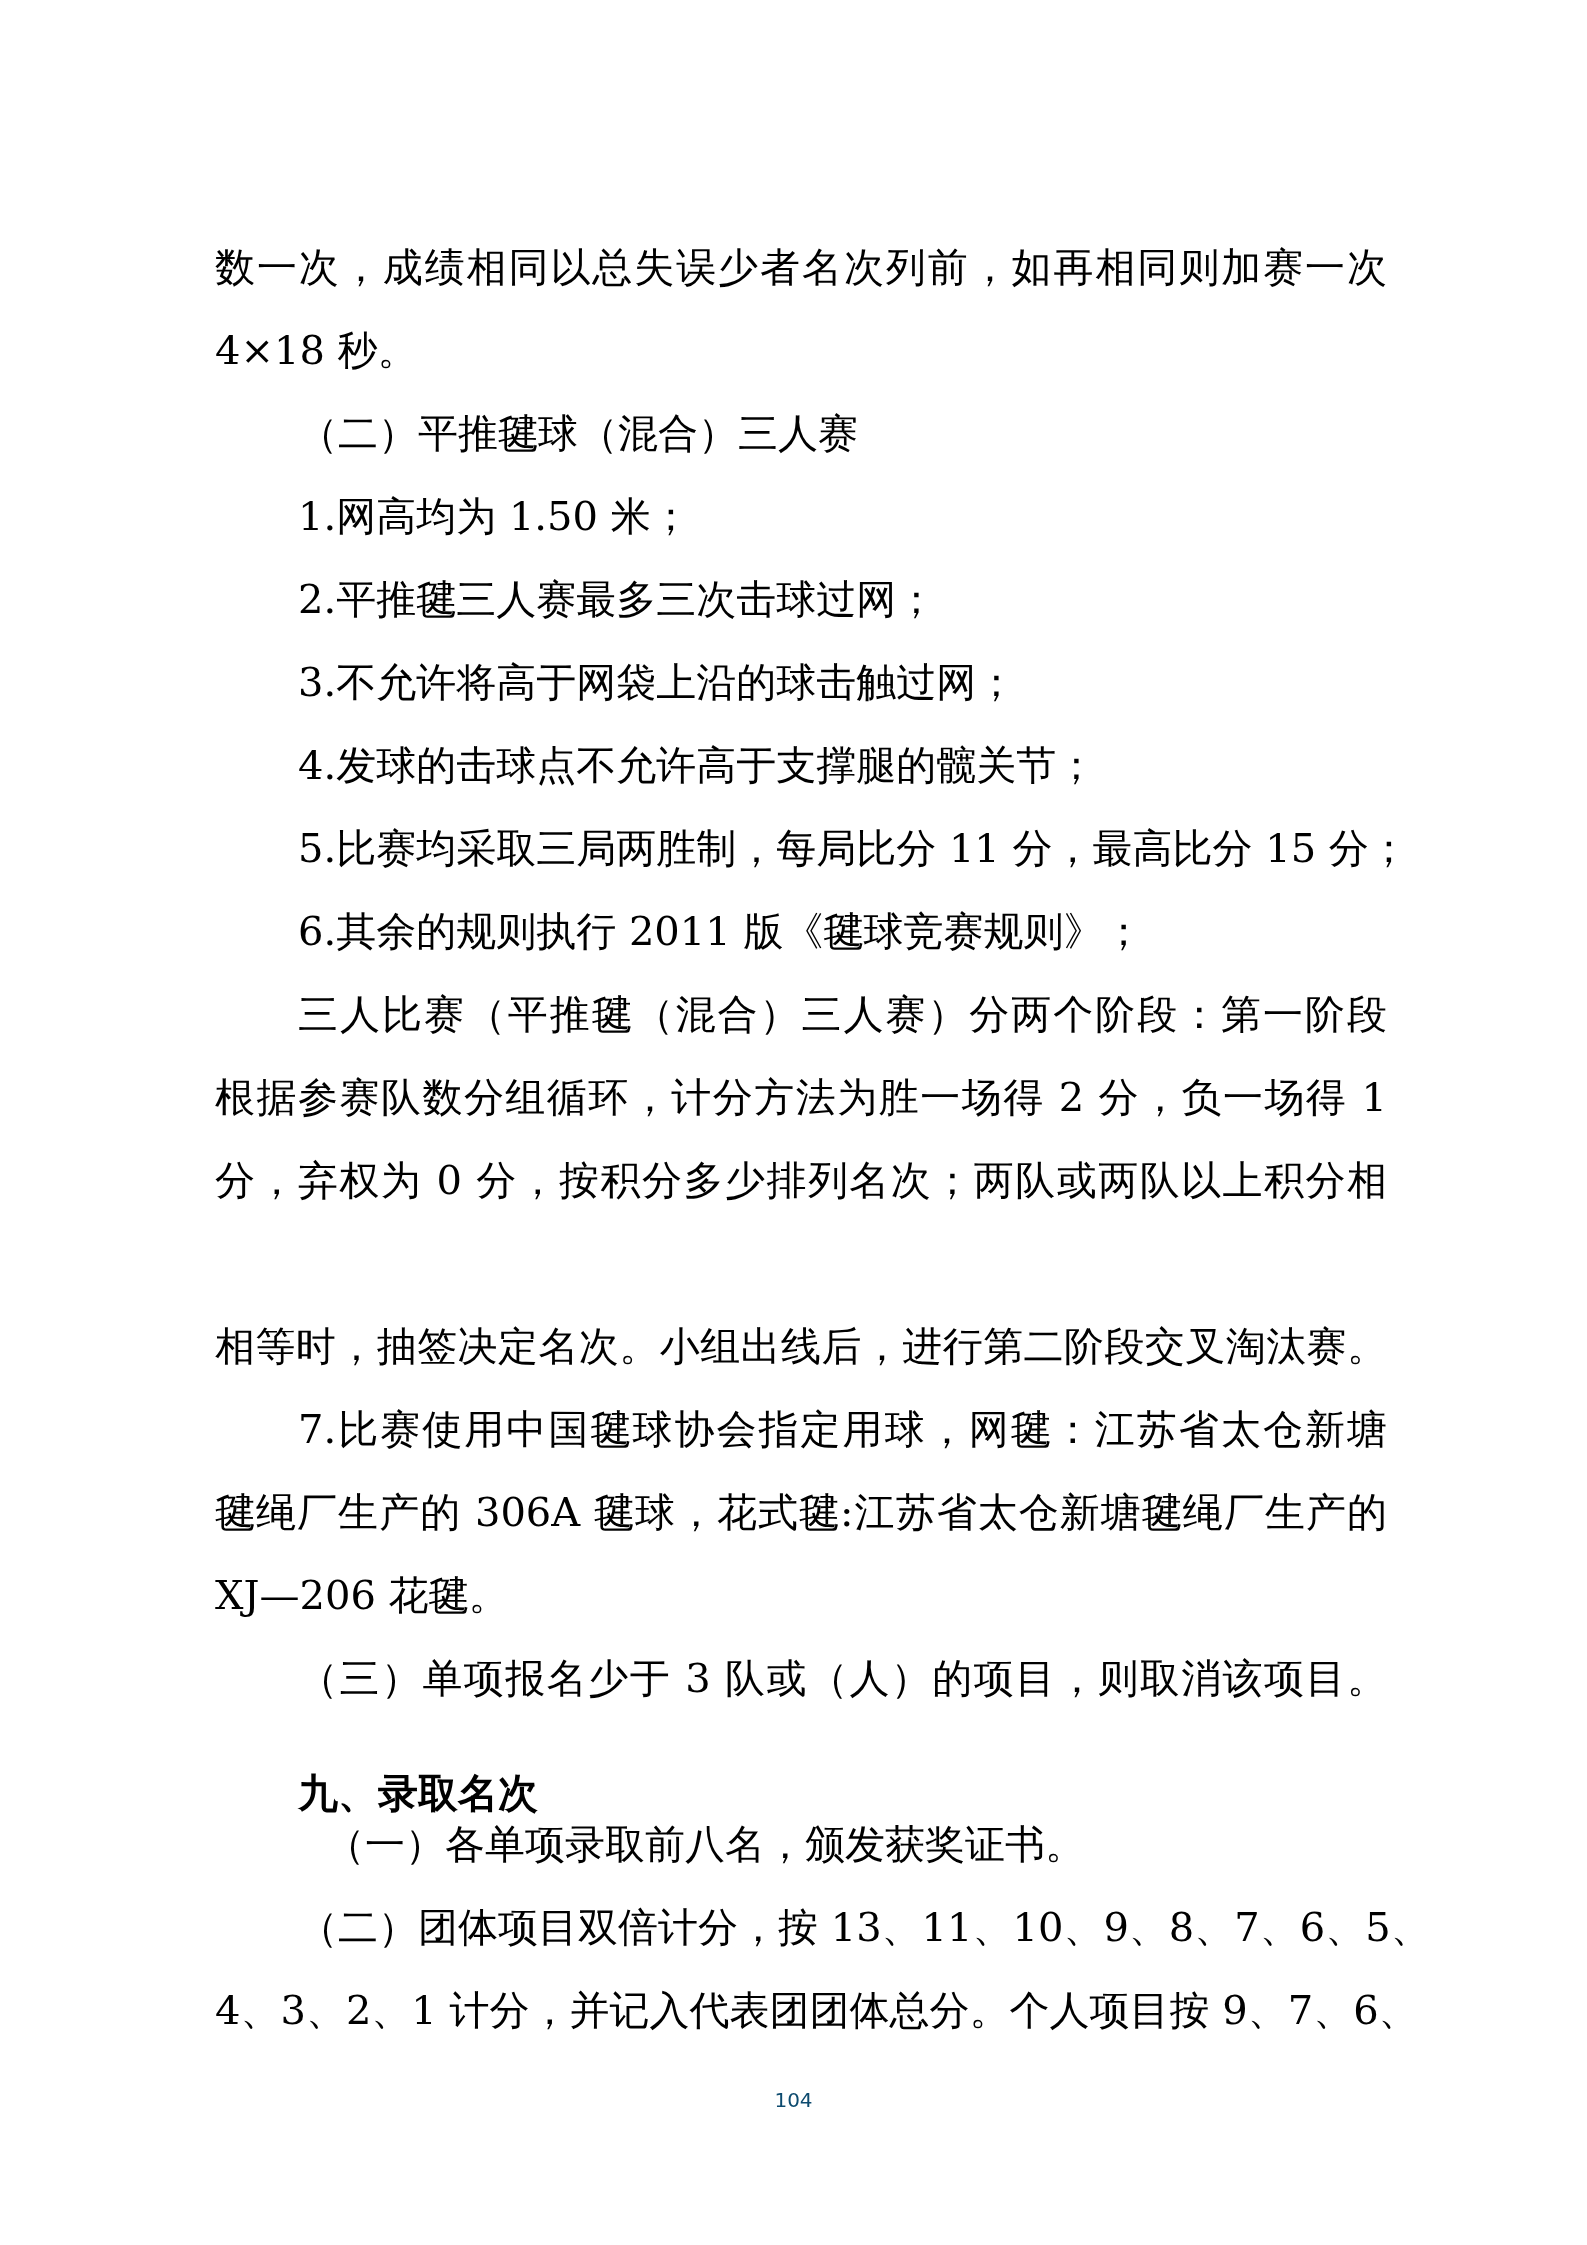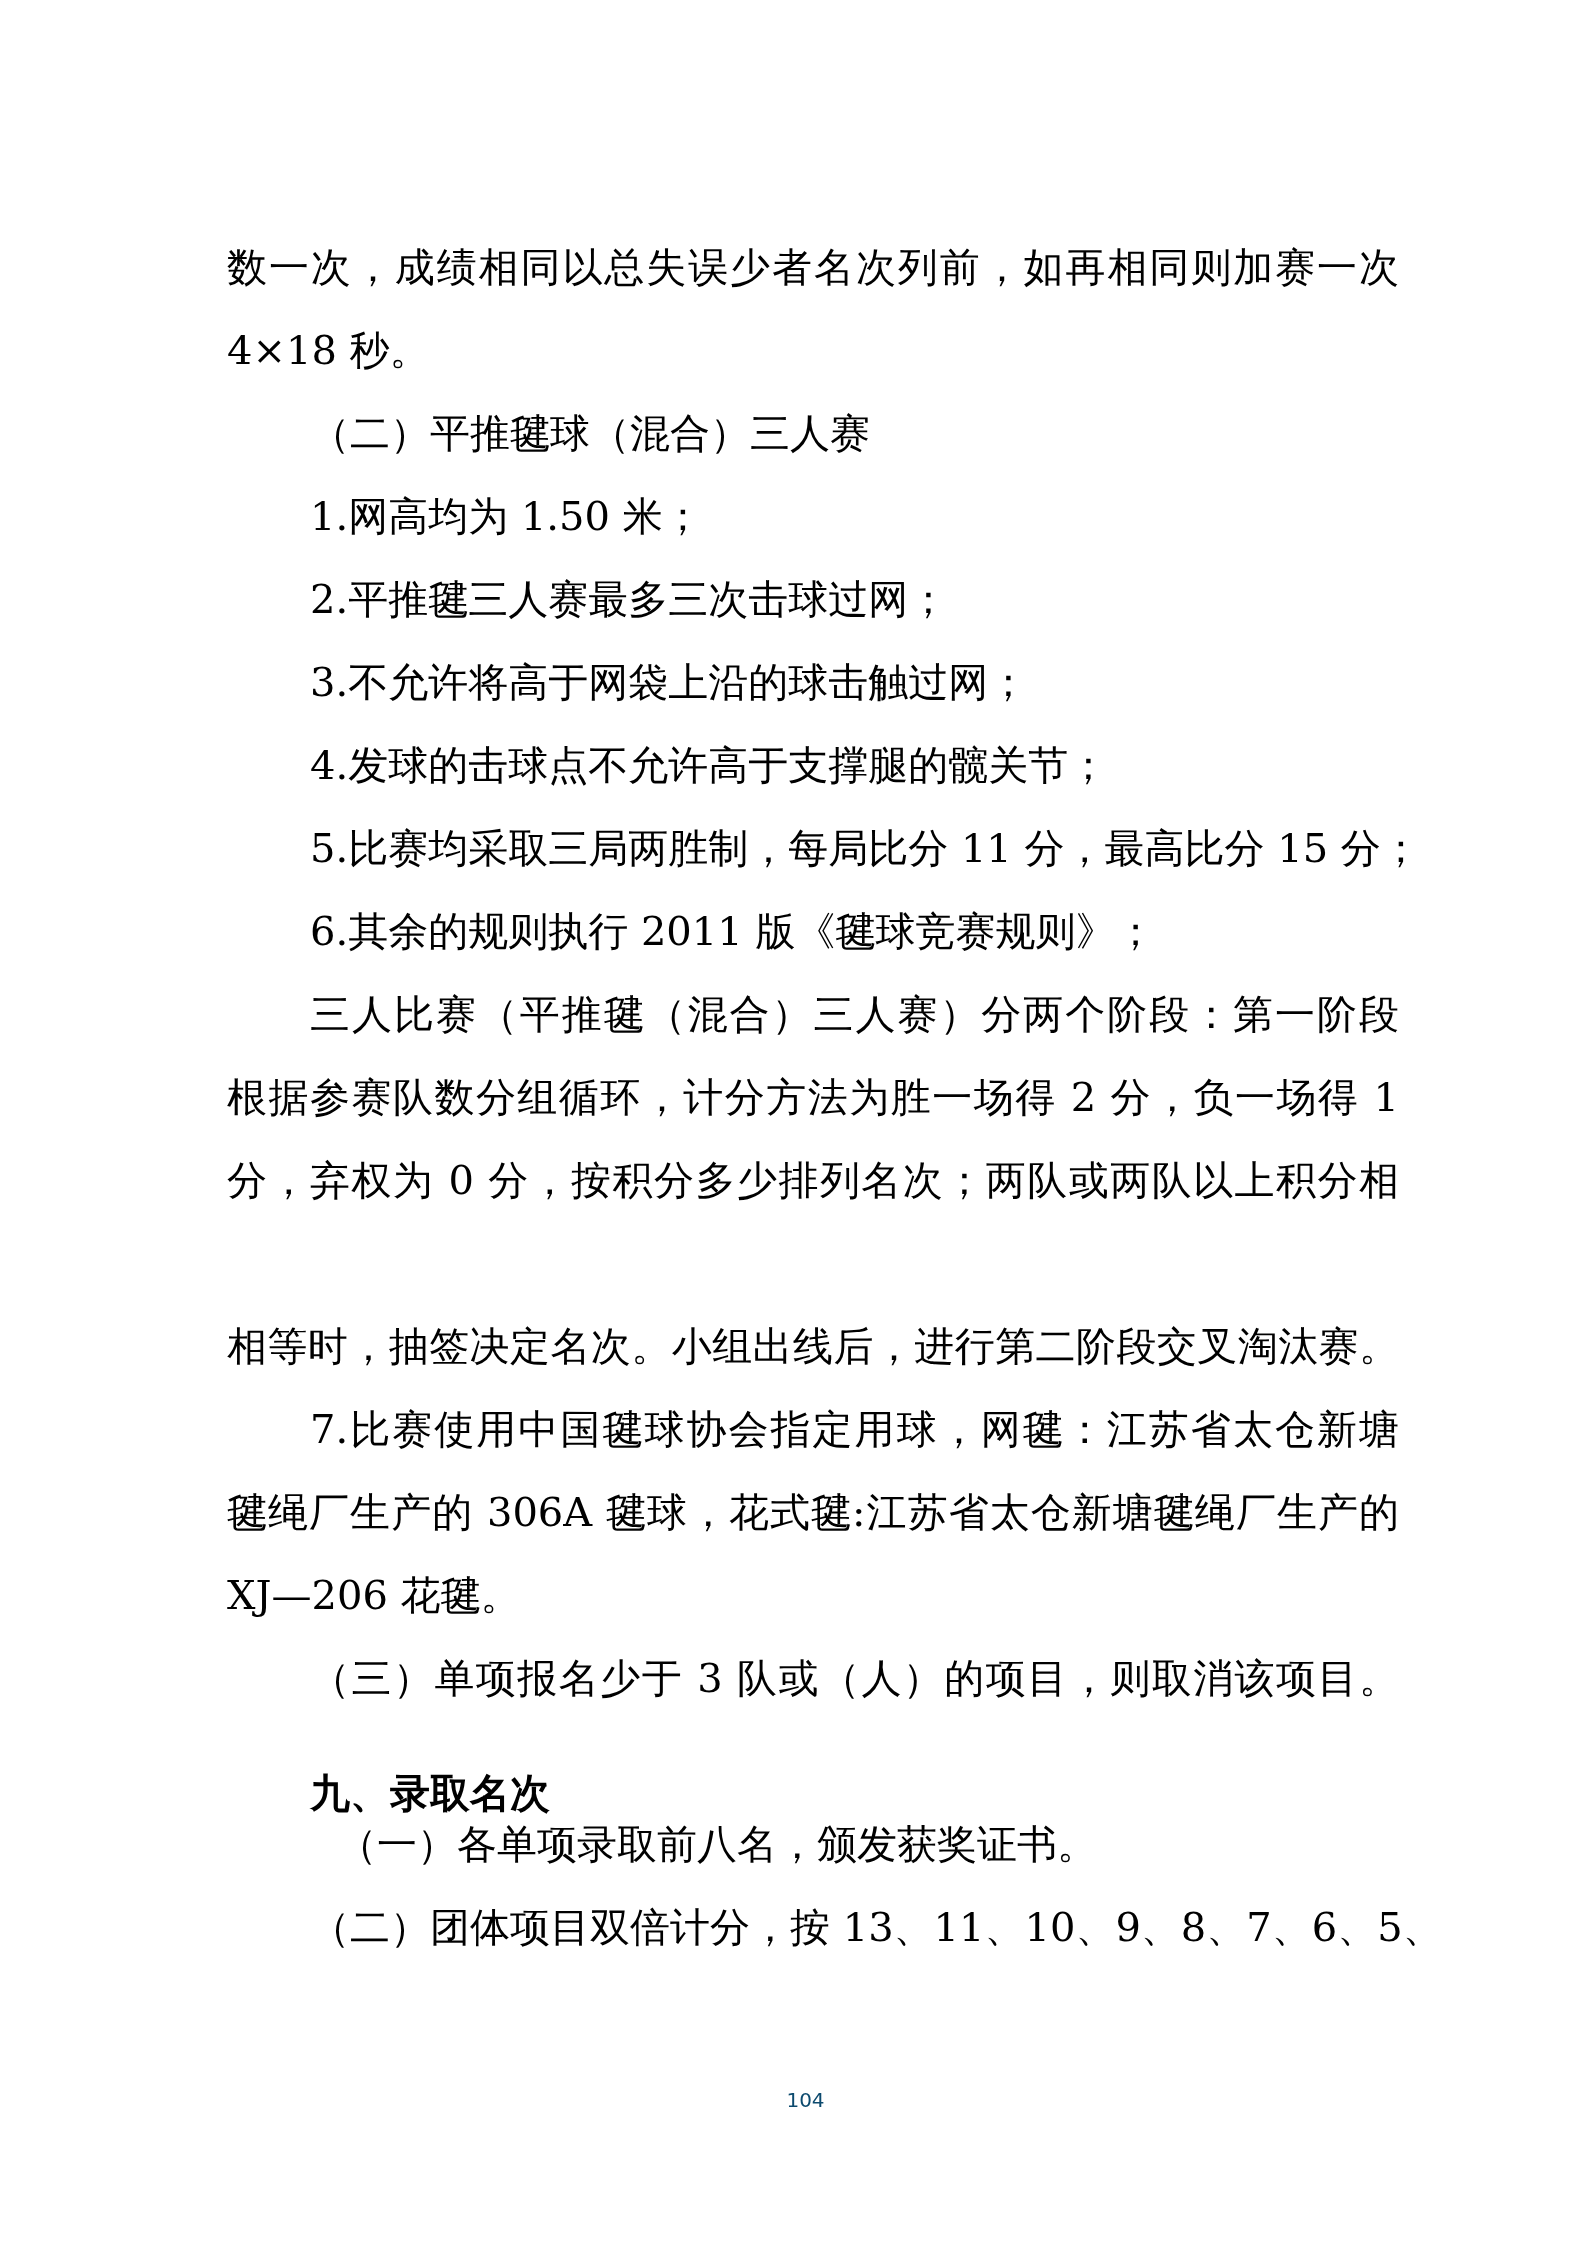--- a/index.html
+++ b/index.html
@@ -1,17 +1,17 @@
 <!DOCTYPE html>
 <html><head>
 <meta charset="utf-8">
 <style>
   html, body { margin: 0; padding: 0; background: #ffffff; }
   body { width: 1587px; height: 2245px; position: relative; overflow: hidden; }
-  .page { position: absolute; left: 12px; top: 0; width: 1425px; height: 2245px; background: #fff; }
+  .page { position: absolute; left: 0; top: 0; width: 1425px; height: 2245px; background: #fff; }
   .line {
     position: absolute;
     left: 215px;
     width: 1172px;
     font-family: "DejaVu Serif", "Liberation Serif", serif;
     font-size: 40px;
     line-height: 48px;
     color: #000;
     white-space: nowrap;
     text-align: justify;
@@ -45,15 +45,16 @@
   <div class="line" style="top:1073px;">根据参赛队数分组循环，计分方法为胜一场得 2 分，负一场得 1</div>
   <div class="line" style="top:1156px;">分，弃权为 0 分，按积分多少排列名次；两队或两队以上积分相</div>
   <div class="line" style="top:1322px;">相等时，抽签决定名次。小组出线后，进行第二阶段交叉淘汰赛。</div>
   <div class="line indent" style="top:1405px;">7.比赛使用中国毽球协会指定用球，网毽：江苏省太仓新塘</div>
   <div class="line" style="top:1488px;">毽绳厂生产的 306A 毽球，花式毽:江苏省太仓新塘毽绳厂生产的</div>
   <div class="line left" style="top:1571px;">XJ—206 花毽。</div>
   <div class="line indent" style="top:1654px;">（三）单项报名少于 3 队或（人）的项目，则取消该项目。</div>
   <div class="line indent left heading" style="top:1737px;margin-top:32px;">九、录取名次</div>
   <div class="line indent left" style="top:1820px;margin-left:27px;">（一）各单项录取前八名，颁发获奖证书。</div>
   <div class="line indent" style="top:1903px;">（二）团体项目双倍计分，按 13、11、10、9、8、7、6、5、</div>
+  <div class="line" style="top:1986px;">4、3、2、1 计分，并记入代表团团体总分。个人项目按 9、7、6、</div>
 
   <div class="pagenum">104</div>
 </div>
 
 </body></html>

